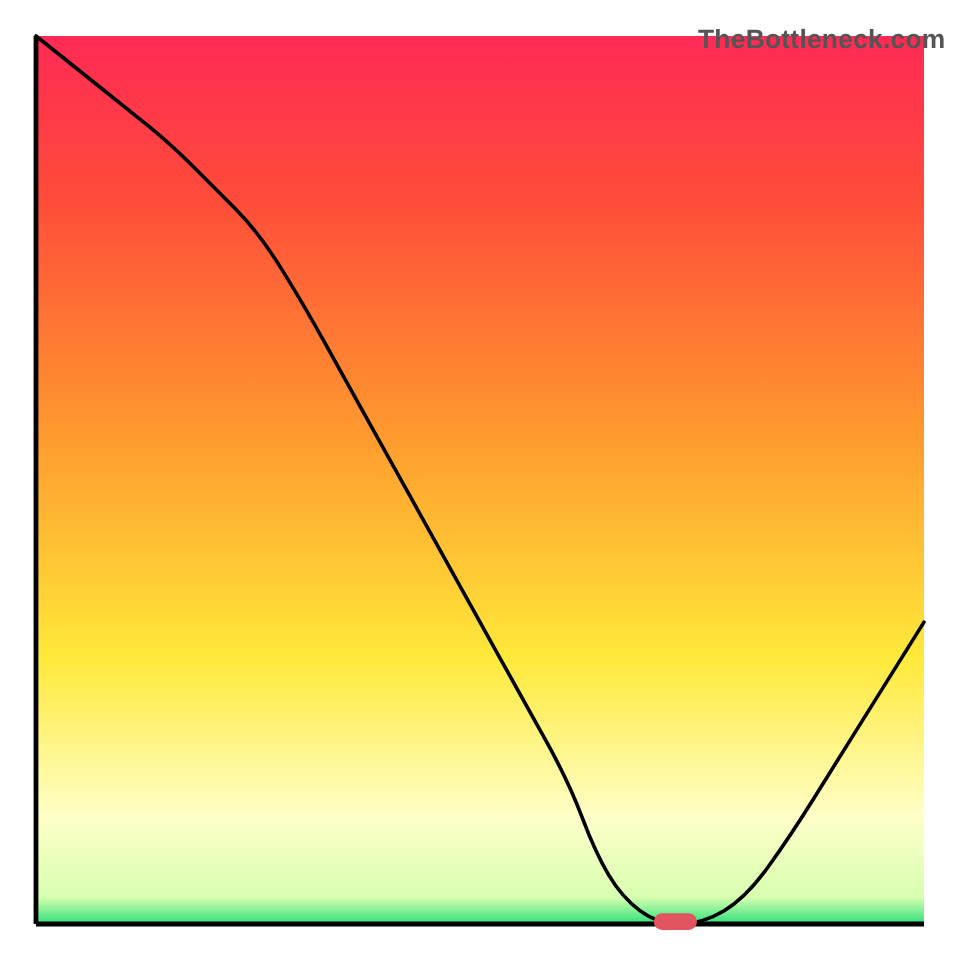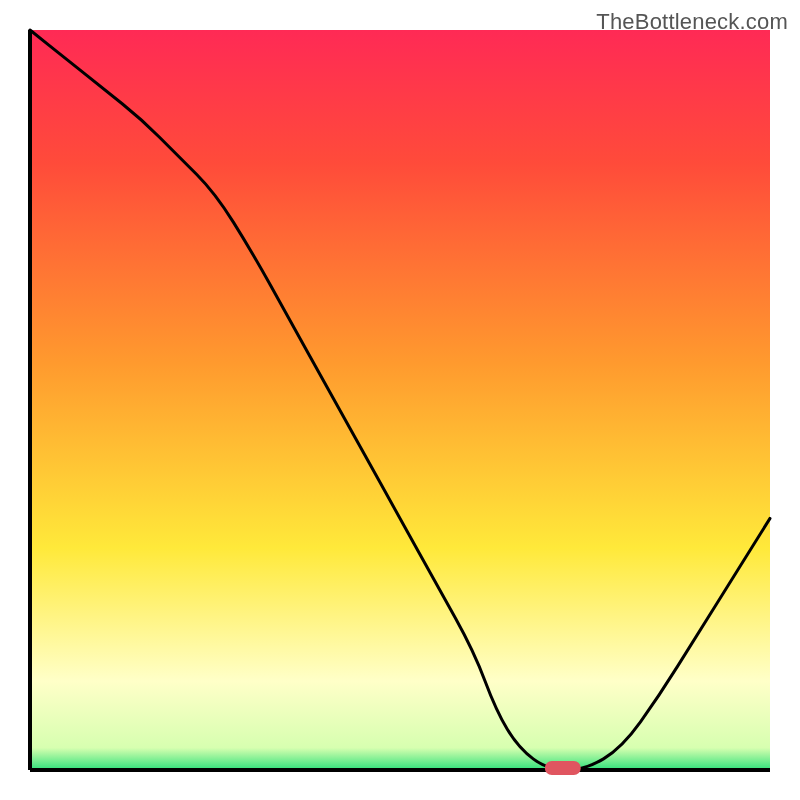--- a/index.html
+++ b/index.html
@@ -11,24 +11,24 @@
     font-family: Arial, Helvetica, sans-serif;
     background: #fff;
   }
   .chart-wrap {
     position: relative;
     width: 800px;
     height: 800px;
   }
   .watermark {
     position: absolute;
-    top: 9px;
+    top: 20px;
     right: 12px;
     font-size: 22px;
-    font-weight: 400;
+    font-weight: 700;
     color: #555;
     letter-spacing: 0.2px;
     z-index: 10;
   }
   svg.chart {
     position: absolute;
     left: 0;
     top: 0;
   }
 </style>

